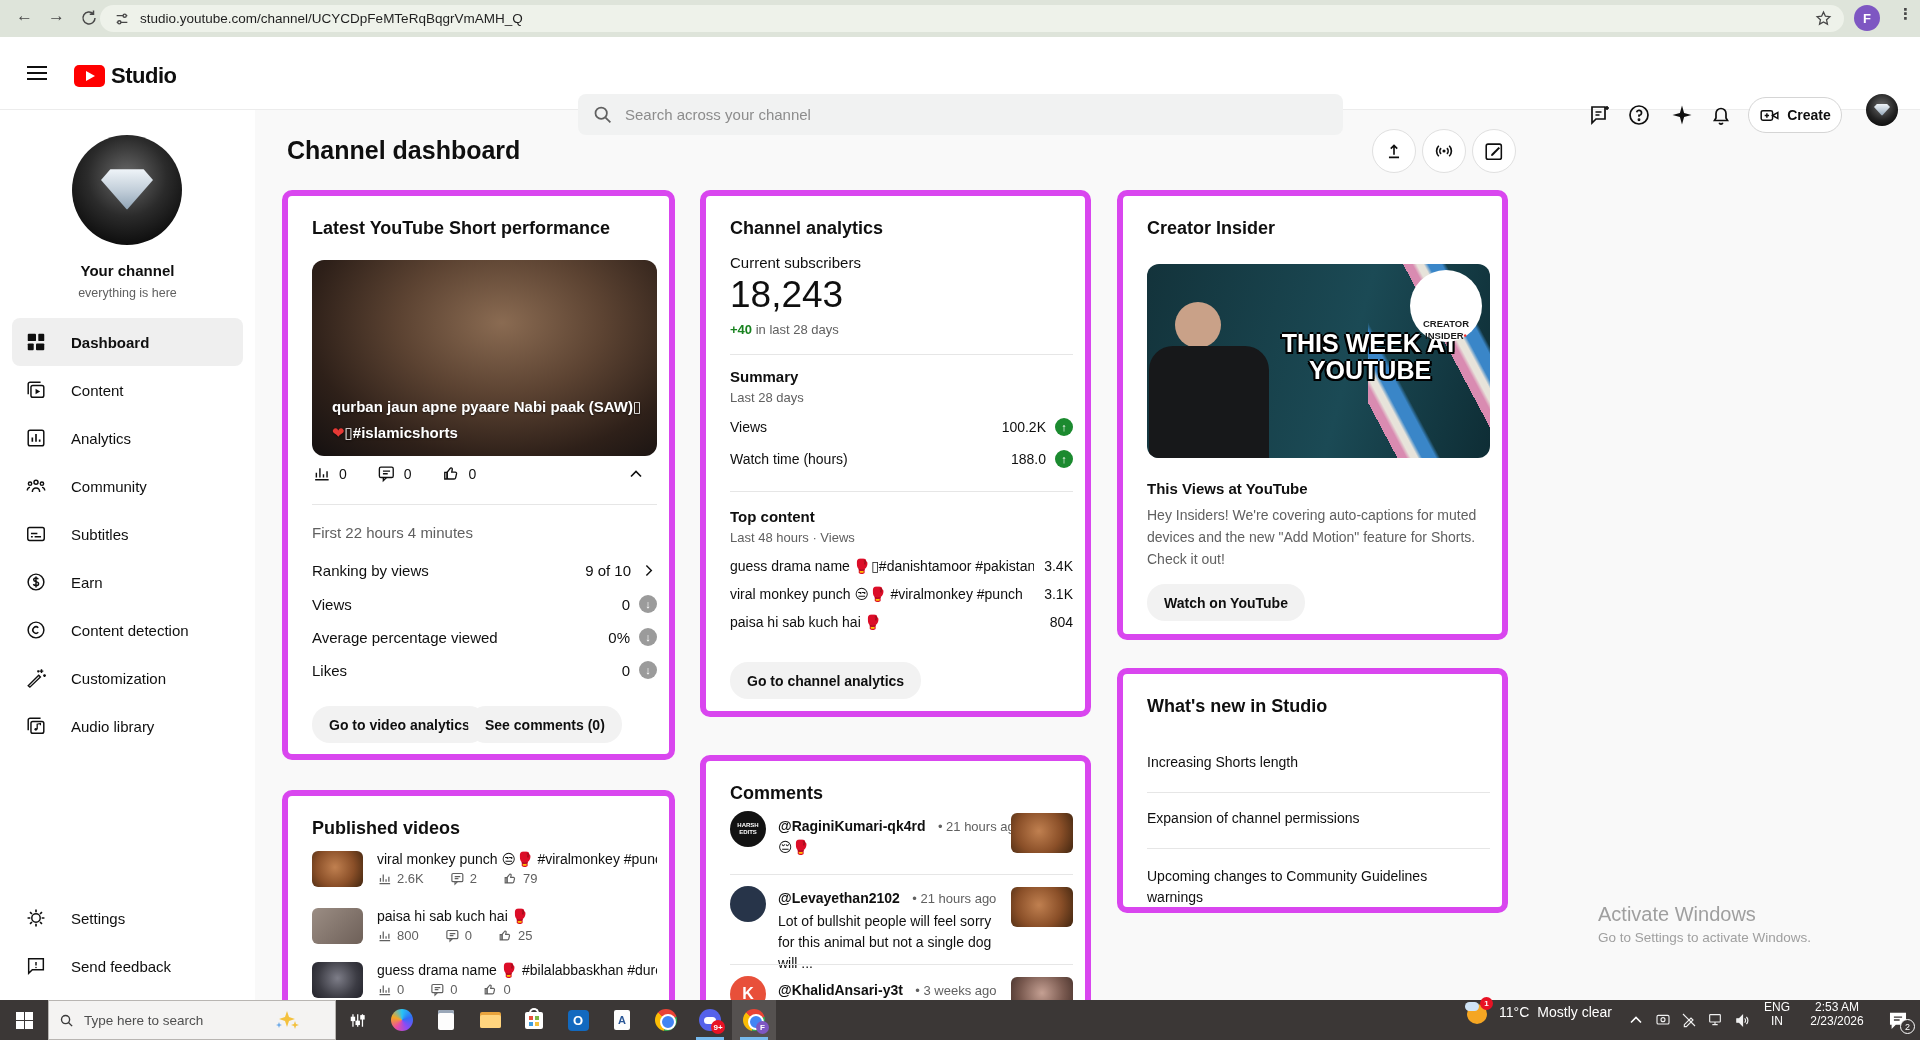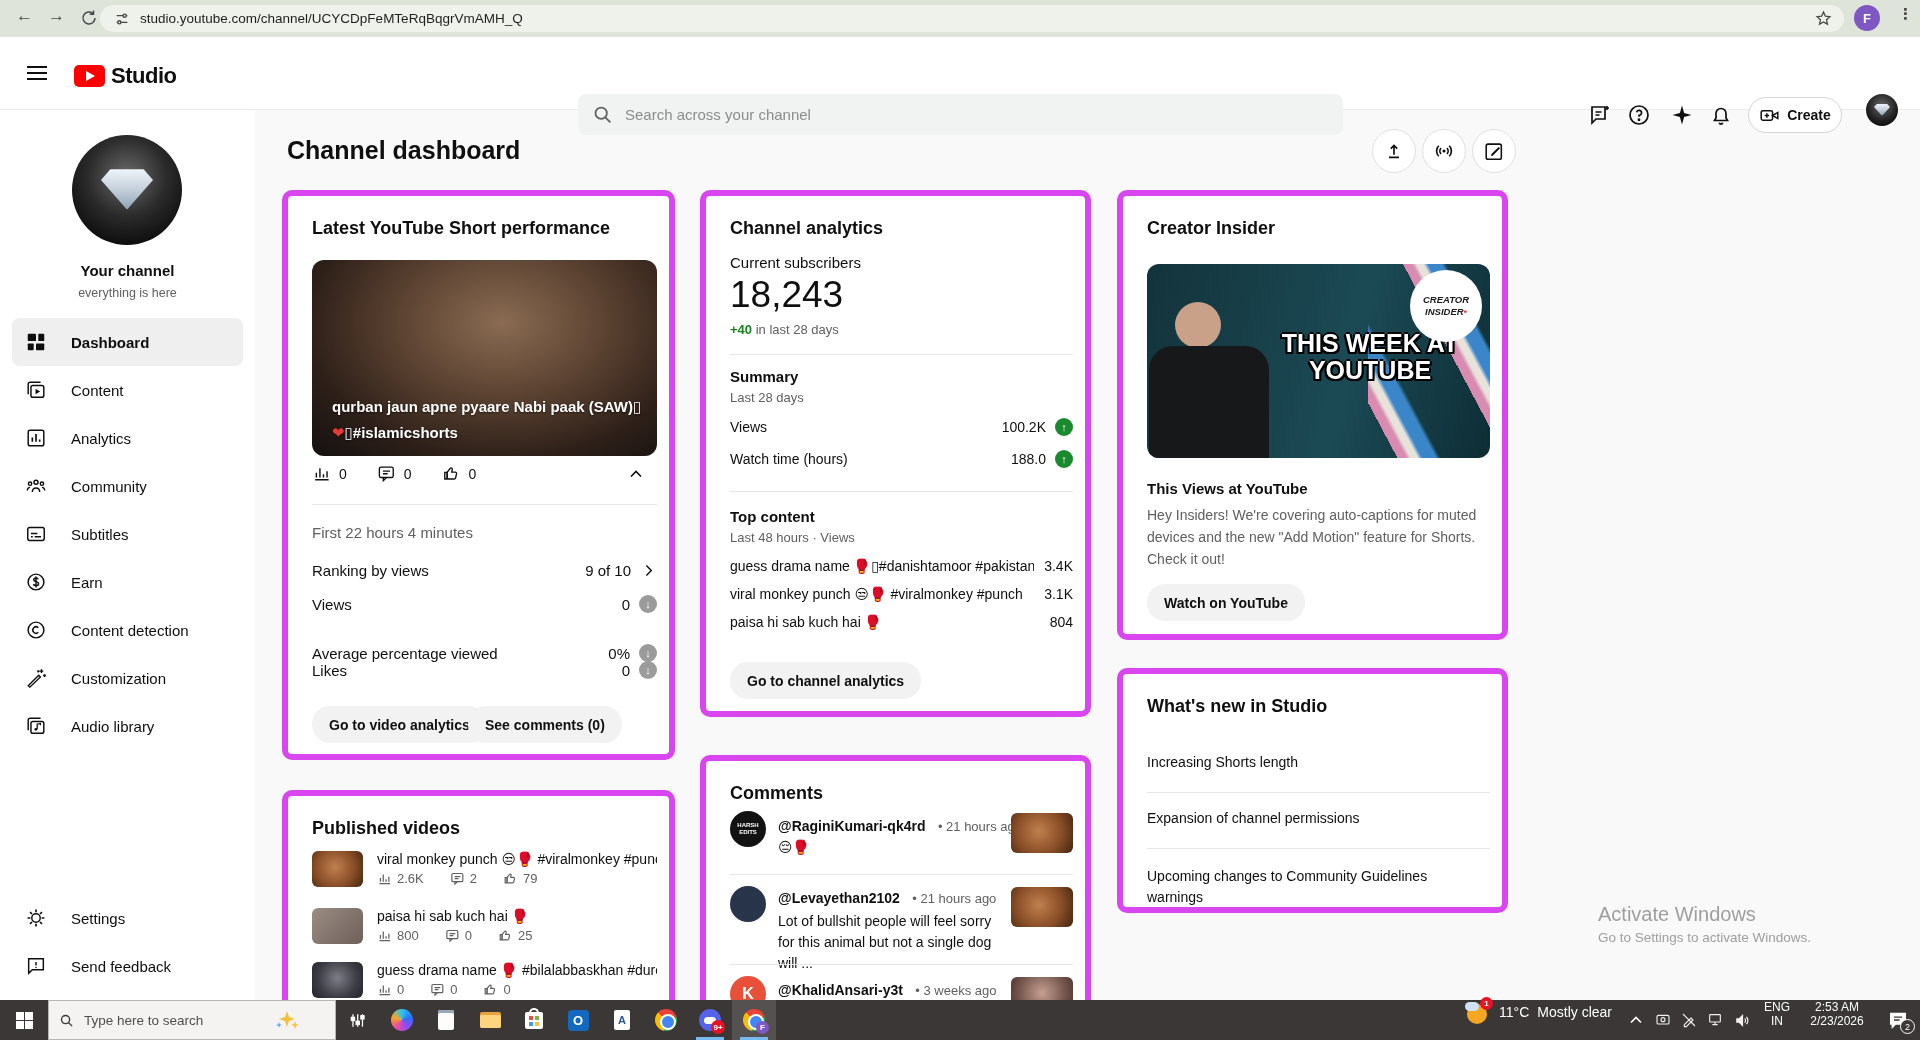--- a/index.html
+++ b/index.html
@@ -307,21 +307,21 @@
     <span class="mv">9 of 10</span>
     <svg width="17" height="17" viewBox="0 0 24 24" fill="none" stroke="#0f0f0f" stroke-width="2">
         <path d="M9 5l7 7-7 7"></path>
       </svg>
   </div>
   <div class="metric-row" style="top:399px;">
     <span class="ml">Views</span>
     <span class="mv">0</span>
     <span class="circ down">↓</span>
   </div>
-  <div class="metric-row" style="top:448px;justify-content:flex-end;">
+  <div class="metric-row" style="top:432px;justify-content:flex-end;">
     <span class="ml">Average percentage viewed</span>
     <span class="mv">0%</span>
     <span class="circ down">↓</span>
   </div>
   <div class="metric-row" style="top:465px;">
     <span class="ml">Likes</span>
     <span class="mv">0</span>
     <span class="circ down">↓</span>
   </div>
 
@@ -505,21 +505,21 @@
 <div class="card" style="left:1117px;top:190px;width:391px;height:450px;">
   <div class="card-title">Creator Insider</div>
   <div class="abs" style="left:24px;top:68px;width:343px;height:194px;border-radius:12px;background:linear-gradient(105deg,#13333b 0%,#1b4a55 58%,#0e2d35 100%);overflow:hidden;">
     <div class="abs" style="right:-8px;top:0;width:130px;height:100%;background:repeating-linear-gradient(62deg,transparent 0 26px,#d98bb1 26px 34px,#e7e3da 38px 44px,#3a86c8 48px 60px,transparent 64px 96px);"></div>
     <div class="abs" style="left:28px;top:38px;width:46px;height:46px;border-radius:50%;background:#c9a188;"></div>
     <div class="abs" style="left:2px;top:82px;width:120px;height:112px;border-radius:24px 24px 0 0;background:#17181a;"></div>
     <div class="abs" style="left:108px;top:66px;width:230px;text-align:center;color:#fff;font-size:25px;font-weight:800;line-height:27px;text-shadow:-2px 0 #000,2px 0 #000,0 -2px #000,0 2px #000,2px 2px #000,-2px 2px #000;">
       <div>THIS WEEK AT</div>
       <div>YOUTUBE</div>
     </div>
-    <div class="abs" style="right:8px;top:6px;width:72px;height:72px;border-radius:50%;background:#fff;display:flex;align-items:center;justify-content:center;text-align:center;font-style:italic;">
+    <div class="abs" style="right:8px;top:6px;width:72px;height:72px;border-radius:50%;background:#fff;display:flex;align-items:flex-end;justify-content:center;text-align:center;">
       <div style="font-size:9.5px;font-weight:800;color:#1a1a1a;line-height:12px;">
         <div>CREATOR</div>
         <div><span>INSIDER</span><span style="color:#e33;">•</span></div>
       </div>
     </div>
   </div>
   <div class="abs" style="left:24px;top:284px;font-size:15px;font-weight:700;color:#0f0f0f;">This Views at YouTube</div>
   <div class="abs" style="left:24px;top:308px;width:345px;font-size:14px;color:#606060;line-height:22px;">Hey Insiders! We're covering auto-captions for muted devices and the new "Add Motion" feature for Shorts. Check it out!</div>
   <button class="gbtn abs" style="left:24px;top:388px;">Watch on YouTube</button>
 </div>

